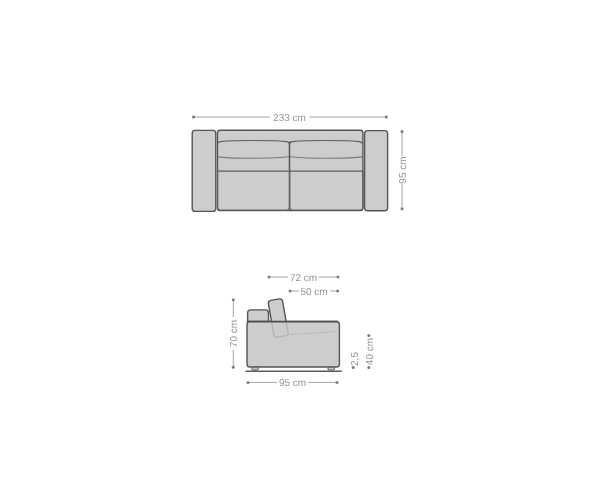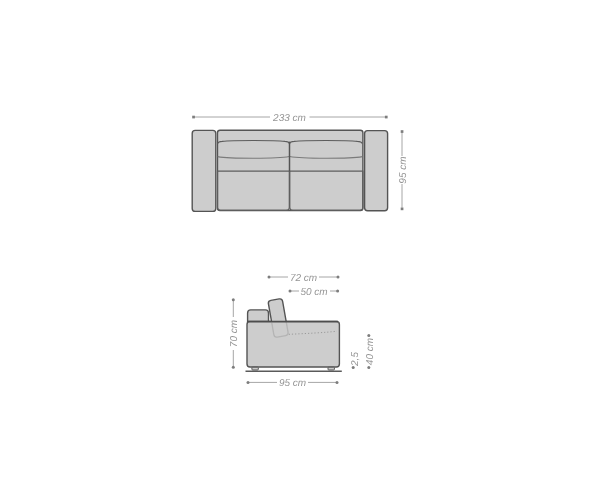--- a/index.html
+++ b/index.html
@@ -1,16 +1,16 @@
 <!DOCTYPE html>
 <html><head>
 <meta charset="utf-8">
 <style>
   html,body{margin:0;padding:0;background:#ffffff;}
-  .page{position:relative;width:600px;height:500px;background:#fff;overflow:hidden;font-style:italic;}
+  .page{position:relative;width:600px;height:500px;background:#fff;overflow:hidden;}
   svg{display:block;}
   text{font-family:"Liberation Sans", sans-serif;fill:#949494;font-size:10px;text-rendering:geometricPrecision;}
 </style>
 </head>
 <body>
 <div class="page">
 <svg width="600" height="500" viewBox="0 0 600 500">
   <defs>
     <clipPath id="clipAbove">
           <rect x="0" y="0" width="600" height="321.6"></rect>

